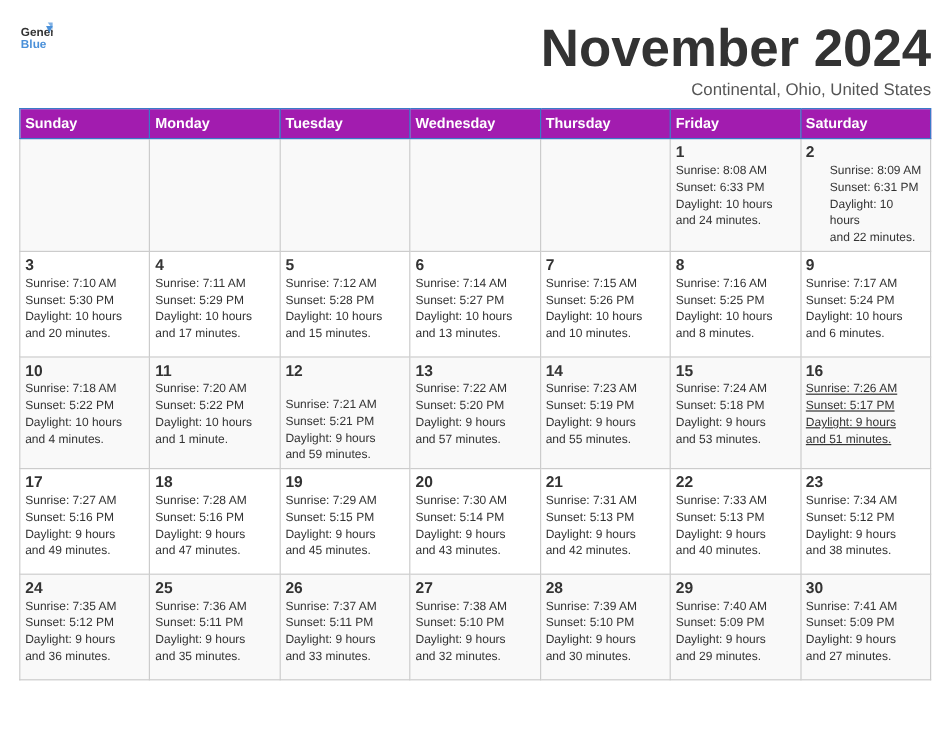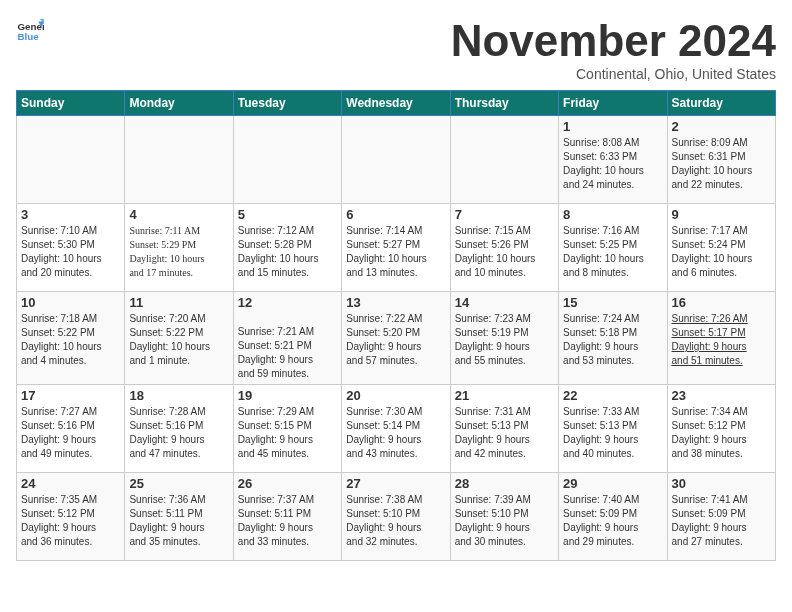--- a/index.html
+++ b/index.html
@@ -36,21 +36,21 @@
     .calendar-subtitle {
       font-size: 14px;
       color: #555;
     }
     table {
       width: 100%;
       border-collapse: collapse;
       table-layout: fixed;
     }
     thead th {
-      background-color: #0f766e;
+      background-color: #a21caf;
       color: #fff;
       font-size: 12px;
       font-weight: bold;
       padding: 5px 4px;
       text-align: left;
       border: 1px solid #3a7bc8;
     }
     tbody td {
       border: 1px solid #ccc;
       vertical-align: top;
@@ -117,37 +117,37 @@
         <td class="empty-cell"></td>
         <td>
           <span class="day-number">1</span>
           <div class="day-info" style="white-space: pre-line;">Sunrise: 8:08 AM
 Sunset: 6:33 PM
 Daylight: 10 hours
 and 24 minutes.</div>
         </td>
         <td>
           <span class="day-number">2</span>
-          <div class="day-info" style="white-space: pre-line;">Sunrise: 8:09 AM
+          <div class="day-info" style="white-space: pre-line; margin-left: 20px;">Sunrise: 8:09 AM
 Sunset: 6:31 PM
 Daylight: 10 hours
 and 22 minutes.</div>
         </td>
       </tr>
       <tr>
         <td>
           <span class="day-number">3</span>
           <div class="day-info" style="white-space: pre-line;">Sunrise: 7:10 AM
 Sunset: 5:30 PM
 Daylight: 10 hours
 and 20 minutes.</div>
         </td>
         <td>
           <span class="day-number">4</span>
-          <div class="day-info" style="white-space: pre-line; font-family: Liberation Serif, serif;">Sunrise: 7:11 AM
+          <div class="day-info" style="white-space: pre-line;">Sunrise: 7:11 AM
 Sunset: 5:29 PM
 Daylight: 10 hours
 and 17 minutes.</div>
         </td>
         <td>
           <span class="day-number">5</span>
           <div class="day-info" style="white-space: pre-line;">Sunrise: 7:12 AM
 Sunset: 5:28 PM
 Daylight: 10 hours
 and 15 minutes.</div>

